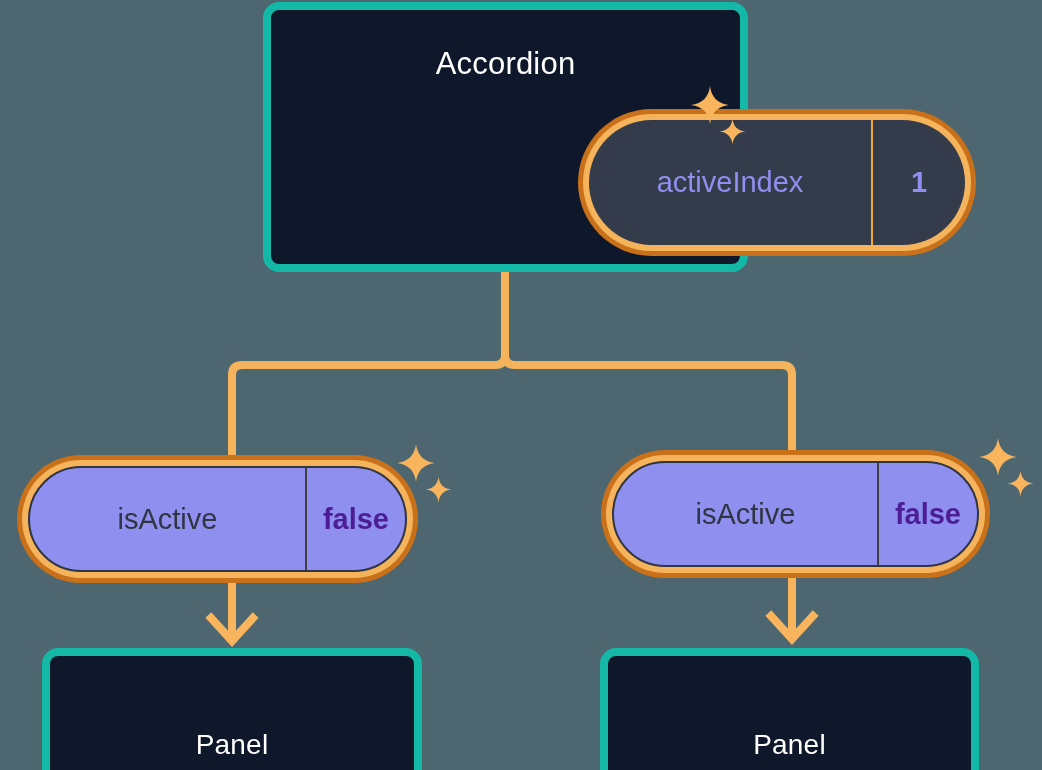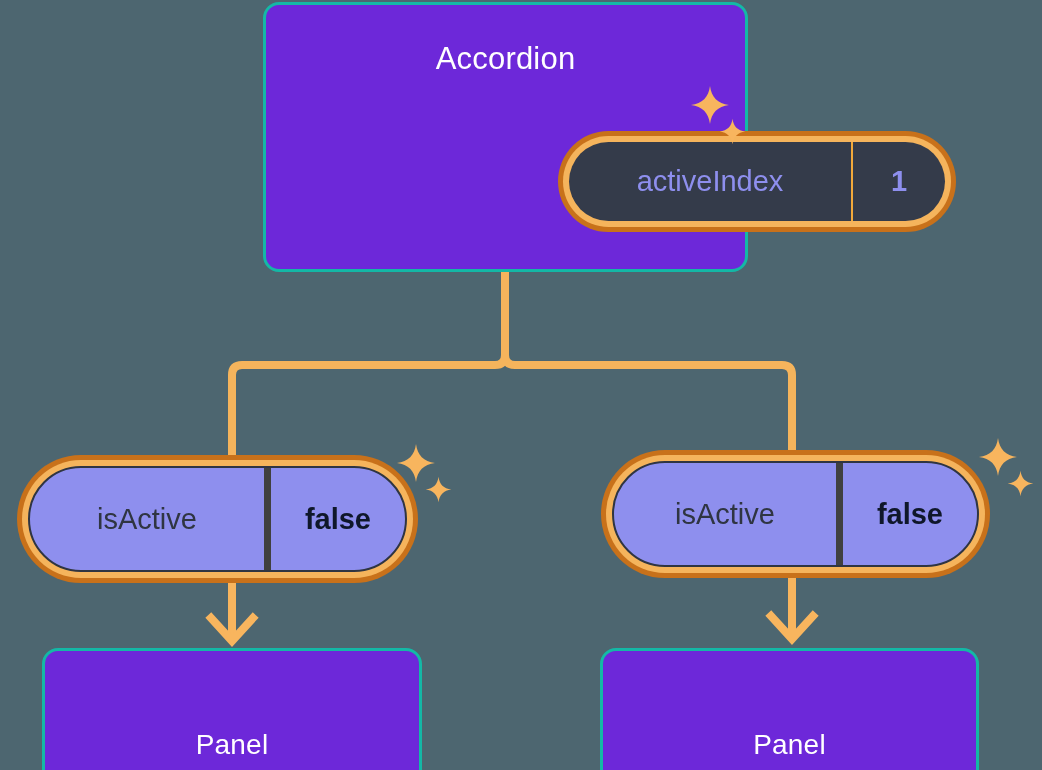--- a/index.html
+++ b/index.html
@@ -31,22 +31,22 @@
     top: 0;
     width: 1042px;
     height: 770px;
     pointer-events: none;
     z-index: 1;
   }
 
   
   .comp-card {
     position: absolute;
-    background: #6d28d9;
-    border: 3px solid #14b8a6;
+    background: #0f172a;
+    border: 8px solid #14b8a6;
     border-radius: 16px;
     z-index: 2;
   }
 
   .comp-title {
     color: #ffffff;
     font-size: 31px;
     font-weight: 400;
     letter-spacing: 0.2px;
     text-align: center;
@@ -138,31 +138,31 @@
   .pill-purple .pill-inner {
     background: #8e8fee;
     border: 2px solid #2f3542;
   }
   .pill-purple .pill-key {
     color: #2f3542;
     font-size: 29px;
     font-weight: 400;
     flex: 1 1 auto;
     padding: 0 20px;
-    border-right: 7px solid #404040;
+    border-right: 2px solid #404040;
   }
   .pill-purple .pill-val {
-    color: #0f172a;
+    color: #4c1d95;
     font-size: 29px;
     font-weight: 700;
     flex: 0 0 0;
-    padding: 0 34px;
-  }
-
-  #pill-active-index { left: 292px; top: 99px;  width: 398px; height: 101px; margin-top: 27px; }
+    padding: 0 16px;
+  }
+
+  #pill-active-index { left: 307px; top: 99px;  width: 398px; height: 147px; }
   #pill-is-active-left  { left: 17px;  top: 455px; width: 401px; height: 128px; }
   #pill-is-active-right { left: 601px; top: 450px; width: 389px; height: 128px; }
 
   
   .sparkle-group {
     position: absolute;
     z-index: 4;
     pointer-events: none;
   }
   .sparkle {

